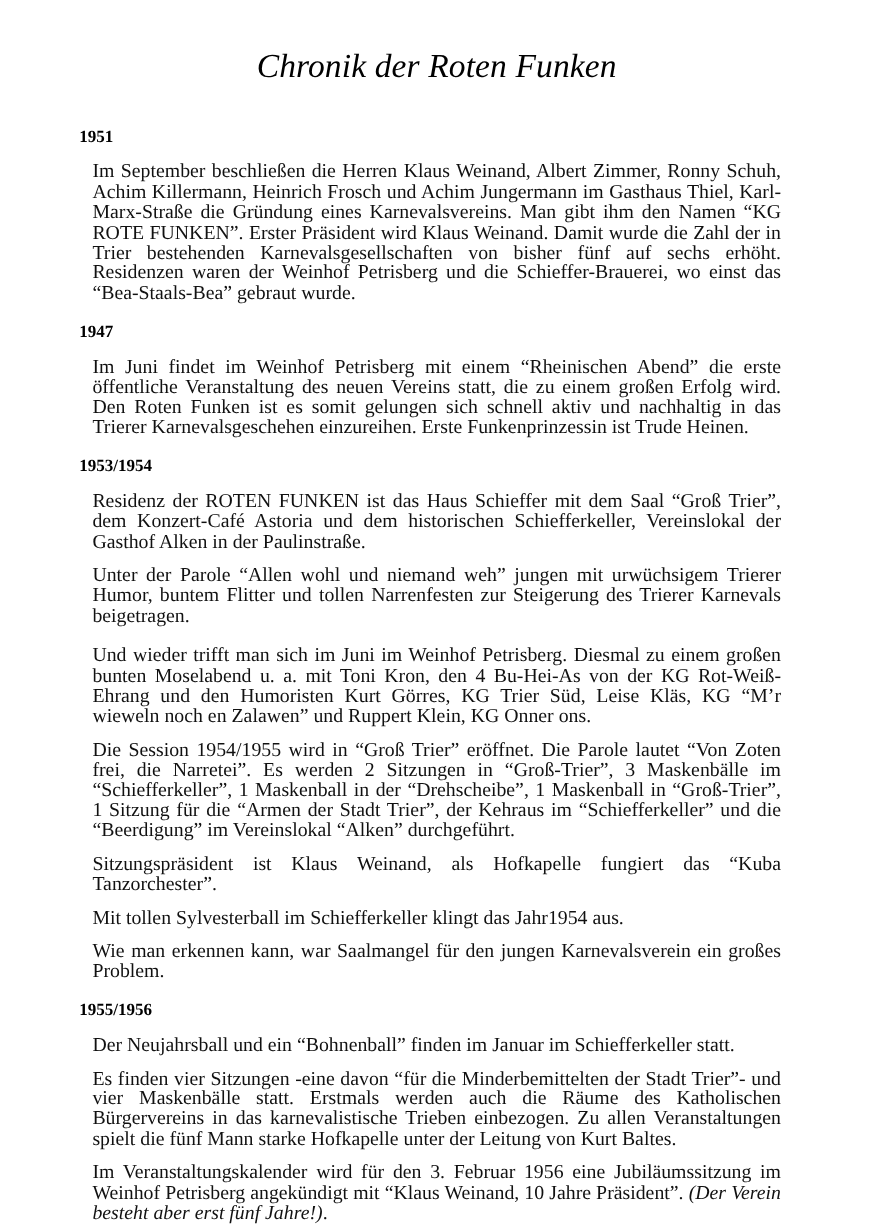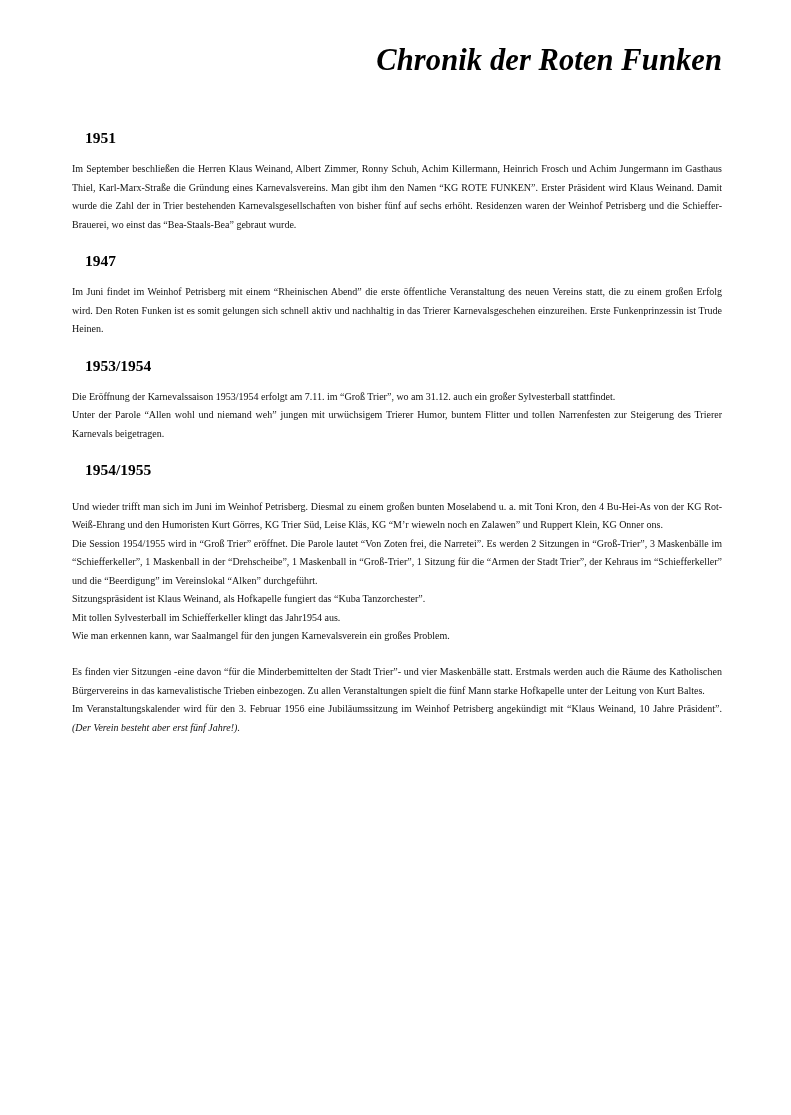--- a/index.html
+++ b/index.html
@@ -20,51 +20,51 @@
       left: 72px;
       top: 0;
       width: 650px;
     }
     .title {
       margin: 0;
       position: absolute;
       top: 40px;
       left: 0;
       width: 650px;
-      text-align: right;
+      text-align: center;
       font-family: "Liberation Serif", serif;
       font-style: italic;
-      font-weight: bold;
+      font-weight: normal;
       font-size: 30.5px;
       line-height: 40px;
       color: #000;
       letter-spacing: 0.1px;
     }
     .content {
       position: absolute;
       top: 116px;
       left: 0;
       width: 650px;
     }
     .section {
       margin: 0 0 18px 0;
     }
     .section-year {
-      margin: 13px;
+      margin: 0;
       font-weight: bold;
       font-size: 15.5px;
       line-height: 18.4px;
       color: #000;
     }
     .section-year.spaced {
       margin-bottom: 18.4px;
     }
     .para {
-      margin: 0;
-      font-size: 10px;
+      margin: 12px;
+      font-size: 18px;
       line-height: 18.4px;
       text-align: justify;
       hyphens: none;
     }
     .para em {
     }
   </style>
 </head>
 <body>
 
@@ -78,32 +78,33 @@
       <p class="para">Im September beschließen die Herren Klaus Weinand, Albert Zimmer, Ronny Schuh, Achim Killermann, Heinrich Frosch und Achim Jungermann im Gasthaus Thiel, Karl-Marx-Straße die Gründung eines Karnevalsvereins. Man gibt ihm den Namen “KG ROTE  FUNKEN”. Erster Präsident wird Klaus Weinand. Damit wurde die Zahl der in Trier bestehenden Karnevalsgesellschaften von bisher fünf auf sechs erhöht. Residenzen waren der Weinhof Petrisberg und die Schieffer-Brauerei, wo einst das “Bea-Staals-Bea” gebraut wurde.</p>
     </section>
 
     <section class="section">
       <p class="section-year">1947</p>
       <p class="para">Im Juni findet im Weinhof Petrisberg mit einem “Rheinischen Abend” die erste öffentliche Veranstaltung des neuen Vereins statt, die zu einem großen Erfolg wird. Den Roten Funken ist es somit gelungen sich schnell aktiv und nachhaltig in das Trierer Karnevalsgeschehen einzureihen. Erste Funkenprinzessin ist Trude Heinen.</p>
     </section>
 
     <section class="section">
       <p class="section-year">1953/1954</p>
-      <p class="para">Die Eröffnung der Karnevalssaison 1953/1954 erfolgt am 7.11. im “Groß Trier”, wo am 31.12. auch ein großer Sylvesterball stattfindet.</p>
+      <p class="para">Residenz der ROTEN FUNKEN ist das Haus Schieffer mit dem Saal “Groß Trier”, dem Konzert-Café Astoria und dem historischen Schiefferkeller, Vereinslokal der Gasthof Alken in der Paulinstraße.</p>
       <p class="para">Unter der Parole “Allen wohl und niemand weh” jungen mit urwüchsigem Trierer Humor, buntem Flitter und tollen Narrenfesten zur Steigerung des Trierer Karnevals beigetragen.</p>
     </section>
 
     <section class="section">
-      <p class="section-year spaced">1954/1955</p>
       <p class="para">Und wieder trifft man sich im Juni im Weinhof Petrisberg. Diesmal zu einem großen bunten Moselabend u. a. mit Toni Kron, den 4 Bu-Hei-As von der KG Rot-Weiß-Ehrang und den Humoristen Kurt Görres, KG Trier Süd, Leise Kläs, KG “M’r wieweln noch en Zalawen” und Ruppert Klein, KG Onner ons.</p>
       <p class="para">Die Session 1954/1955 wird in “Groß Trier” eröffnet. Die Parole lautet “Von Zoten frei, die Narretei”. Es werden 2 Sitzungen in “Groß-Trier”, 3 Maskenbälle im “Schiefferkeller”, 1 Maskenball in der “Drehscheibe”, 1 Maskenball in “Groß-Trier”, 1 Sitzung für die “Armen der Stadt Trier”, der Kehraus im “Schiefferkeller” und die “Beerdigung” im Vereinslokal “Alken” durchgeführt.</p>
       <p class="para">Sitzungspräsident ist Klaus Weinand, als Hofkapelle fungiert das “Kuba Tanzorchester”.</p>
       <p class="para">Mit tollen Sylvesterball im Schiefferkeller klingt das Jahr1954 aus.</p>
       <p class="para">Wie man erkennen kann, war Saalmangel für den jungen Karnevalsverein ein großes Problem.</p>
     </section>
 
     <section class="section">
+      <p class="section-year">1955/1956</p>
+      <p class="para">Der Neujahrsball und ein “Bohnenball” finden im Januar im Schiefferkeller statt.</p>
       <p class="para">Es finden vier Sitzungen -eine davon “für die Minderbemittelten der Stadt Trier”- und vier Maskenbälle statt. Erstmals werden auch die Räume des Katholischen Bürgervereins in das karnevalistische Trieben einbezogen. Zu allen Veranstaltungen spielt die fünf Mann starke Hofkapelle unter der Leitung von Kurt Baltes.</p>
       <p class="para"><span>Im Veranstaltungskalender wird für den 3. Februar 1956 eine Jubiläumssitzung im Weinhof Petrisberg angekündigt mit “Klaus Weinand, 10 Jahre Präsident”. </span><em>(Der Verein besteht aber erst fünf Jahre!)</em><span>.</span></p>
     </section>
 
   </div>
 </div>
 
 </body></html>

